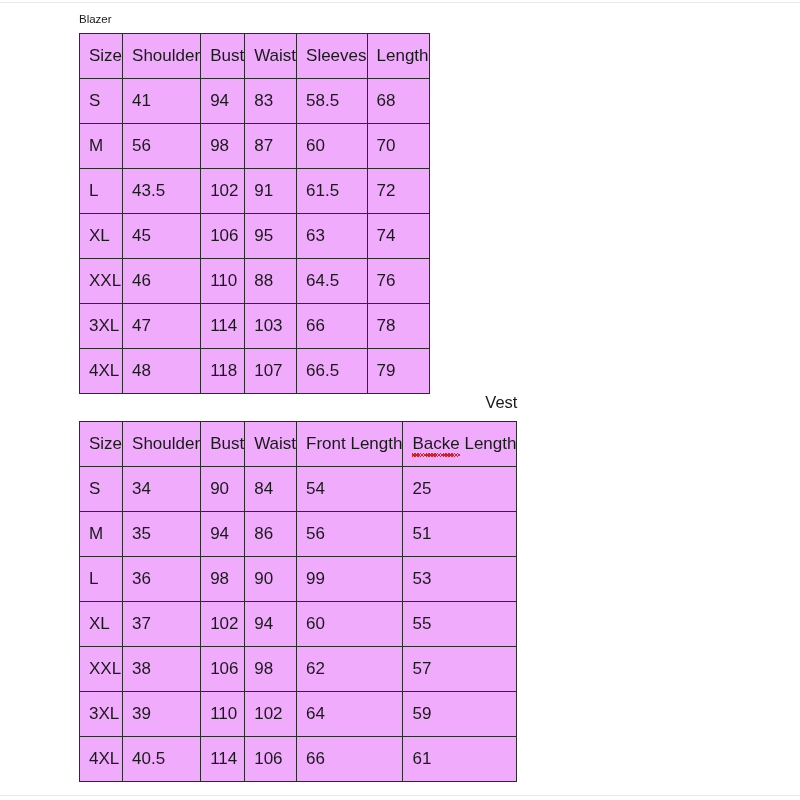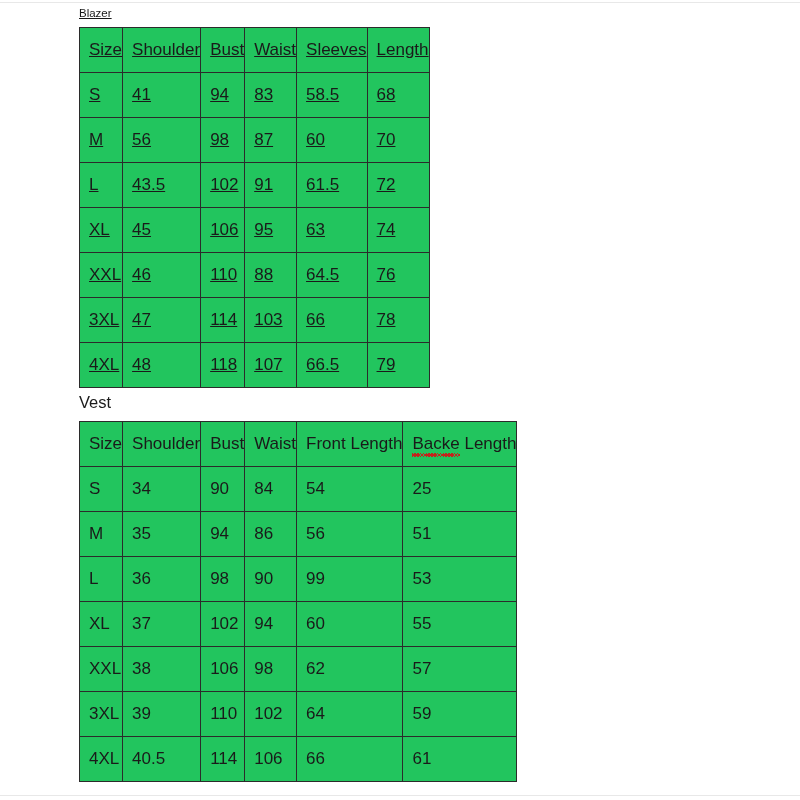--- a/index.html
+++ b/index.html
@@ -30,43 +30,44 @@
   .sheet {
     position: absolute;
     left: 79px;
     top: 0;
   }
 
   .section {
     position: absolute;
     left: 0;
   }
-  .section.blazer { top: 6px; text-decoration: underline; }
+  .section.blazer { top: 12px; }
   .section.vest   { top: 392px; }
 
   .section-label {
     display: block;
     color: #1a1a1a;
     white-space: nowrap;
   }
   .section.blazer .section-label {
     font-size: 11.5px;
     line-height: 15px;
     margin-bottom: 6px;
   }
   .section.vest .section-label {
     font-size: 16.5px;
     line-height: 21px;
     margin-bottom: 8px;
+    text-align: right;
   }
 
   table.size-table {
     border-collapse: collapse;
     table-layout: fixed;
-    background: #22c55e;
+    background: #f0abfc;
   }
   table.size-table td,
   table.size-table th {
     border: 1.4px solid #2b2b2b;
     padding: 0 0 0 9px;
     text-align: left;
     vertical-align: middle;
     font-weight: normal;
     font-size: 17px;
     line-height: 20px;

